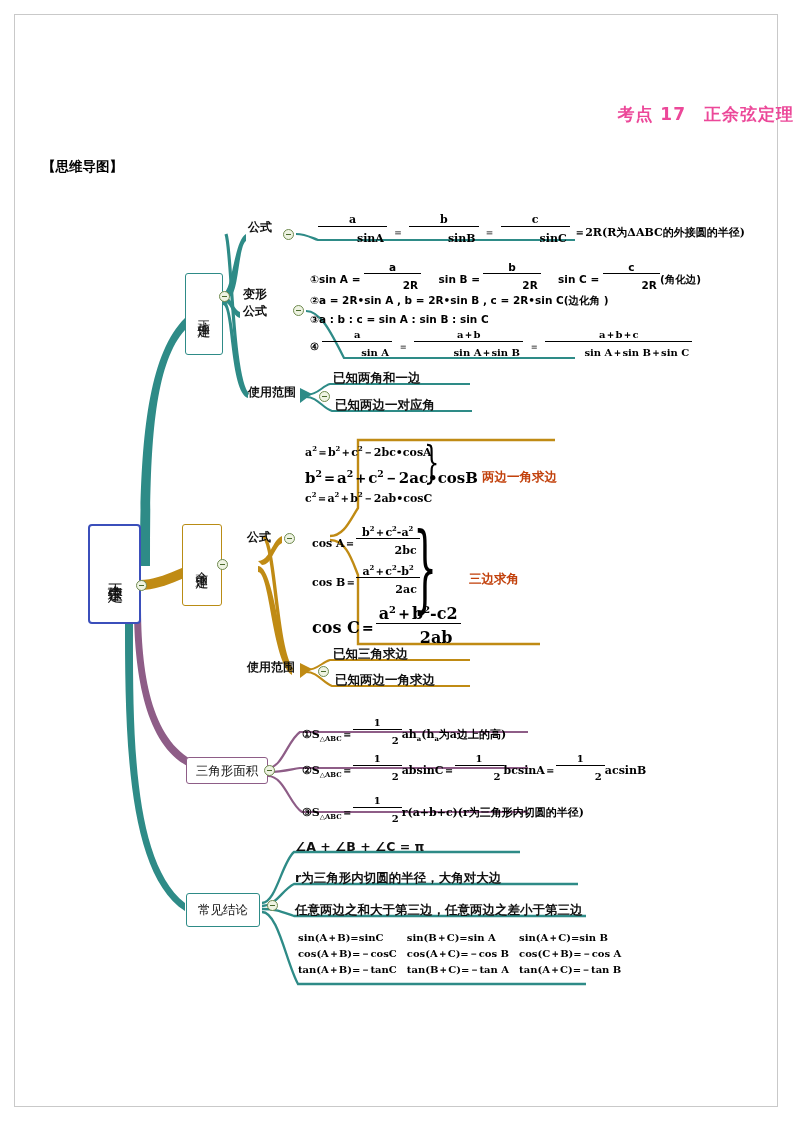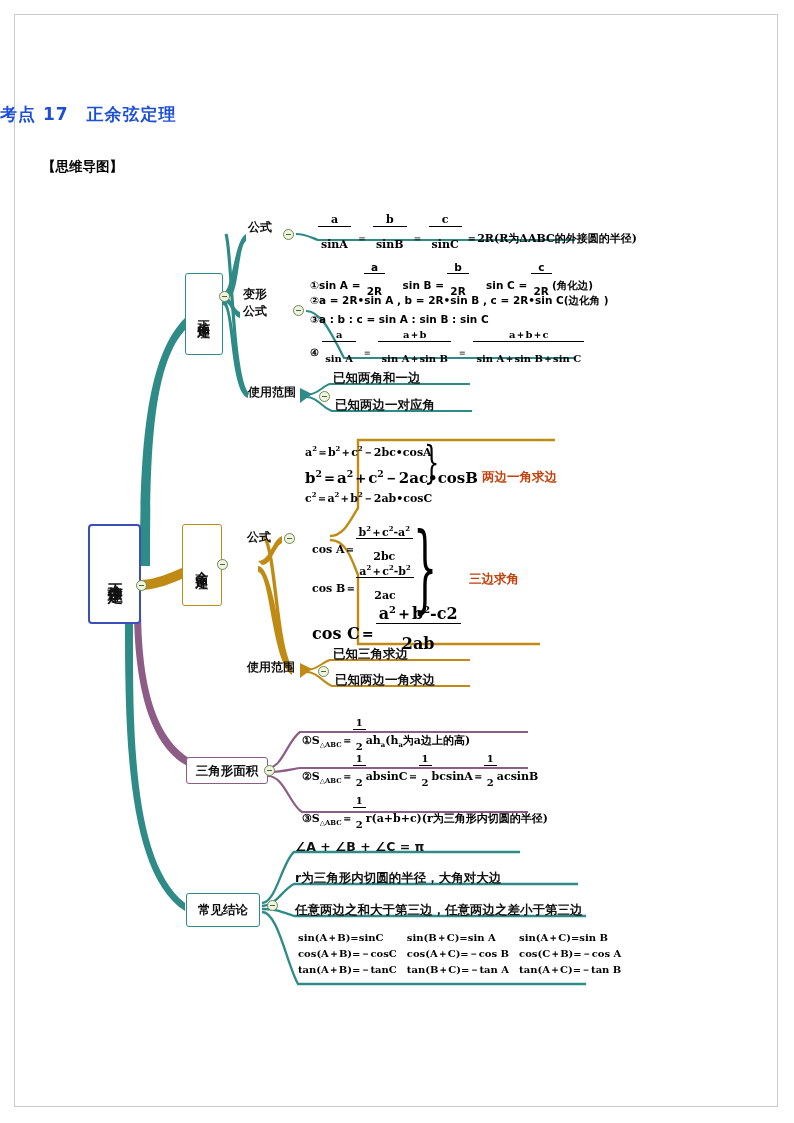--- a/index.html
+++ b/index.html
@@ -6,33 +6,33 @@
   body{
     width:794px;height:1123px;background:#ffffff;
     font-family:"DejaVu Sans","Liberation Sans",sans-serif;
     position:relative;overflow:hidden;
   }
   .page-border{
     position:absolute;left:14px;top:14px;width:764px;height:1093px;
     border:1px solid #c9c9c9;box-sizing:border-box;
   }
   .title{
-    position:absolute;left:0;top:103px;width:794px;text-align:left;
-    font-size:17px;font-weight:bold;color:#1d4ed8;letter-spacing:1px;
+    position:absolute;left:0;top:103px;width:794px;text-align:right;
+    font-size:17px;font-weight:bold;color:#ec4899;letter-spacing:1px;
   }
   .section-label{
     position:absolute;left:42px;top:158px;font-size:13.5px;font-weight:bold;color:#000;
   }
   #canvas{position:absolute;left:0;top:0;width:794px;height:1123px;}
 
   
   .node{
     position:absolute;box-sizing:border-box;background:#fff;
     display:flex;align-items:center;justify-content:center;text-align:center;
-    font-weight:bold;color:#111;border-radius:3px;
+    font-weight:normal;color:#111;border-radius:3px;
   }
   .node-root{
     border:2px solid #3b4fbb;border-radius:4px;
     font-size:15px;line-height:1.18;letter-spacing:1px;
   }
   .node-teal{border:1.4px solid #2e8b87;font-size:12.5px;line-height:1.22;}
   .node-gold{border:1.4px solid #b98c15;font-size:12.5px;line-height:1.22;}
   .node-purple{border:1.4px solid #8e5d87;font-size:12.5px;line-height:1.22;}
 
   
@@ -54,21 +54,21 @@
     position:absolute;width:11px;height:11px;border-radius:50%;
     background:#eef3e2;border:1px solid #6f8a4f;box-sizing:border-box;
   }
   .toggle::after{
     content:"";position:absolute;left:2px;top:4px;width:5px;height:1.3px;background:#4a6a2c;
   }
 
   
   .frac{display:inline-block;vertical-align:middle;text-align:center;line-height:1.05;}
   .frac .num{display:block;border-bottom:1.2px solid #000;padding:0 3px;}
-  .frac .den{display:block;padding:12px 3px;}
+  .frac .den{display:block;padding:6px 3px;margin-left:36px;}
   .ib{display:inline-block;vertical-align:middle;}
   sup{font-size:.62em;vertical-align:super;}
   sub{font-size:.62em;vertical-align:sub;}
 
   .brace{
     position:absolute;font-family:"DejaVu Serif",serif;color:#000;
     line-height:1;transform-origin:left center;
   }
   .tagtext{position:absolute;font-size:12.5px;font-weight:bold;color:#c2410c;white-space:nowrap;margin-left:48px;}
 

